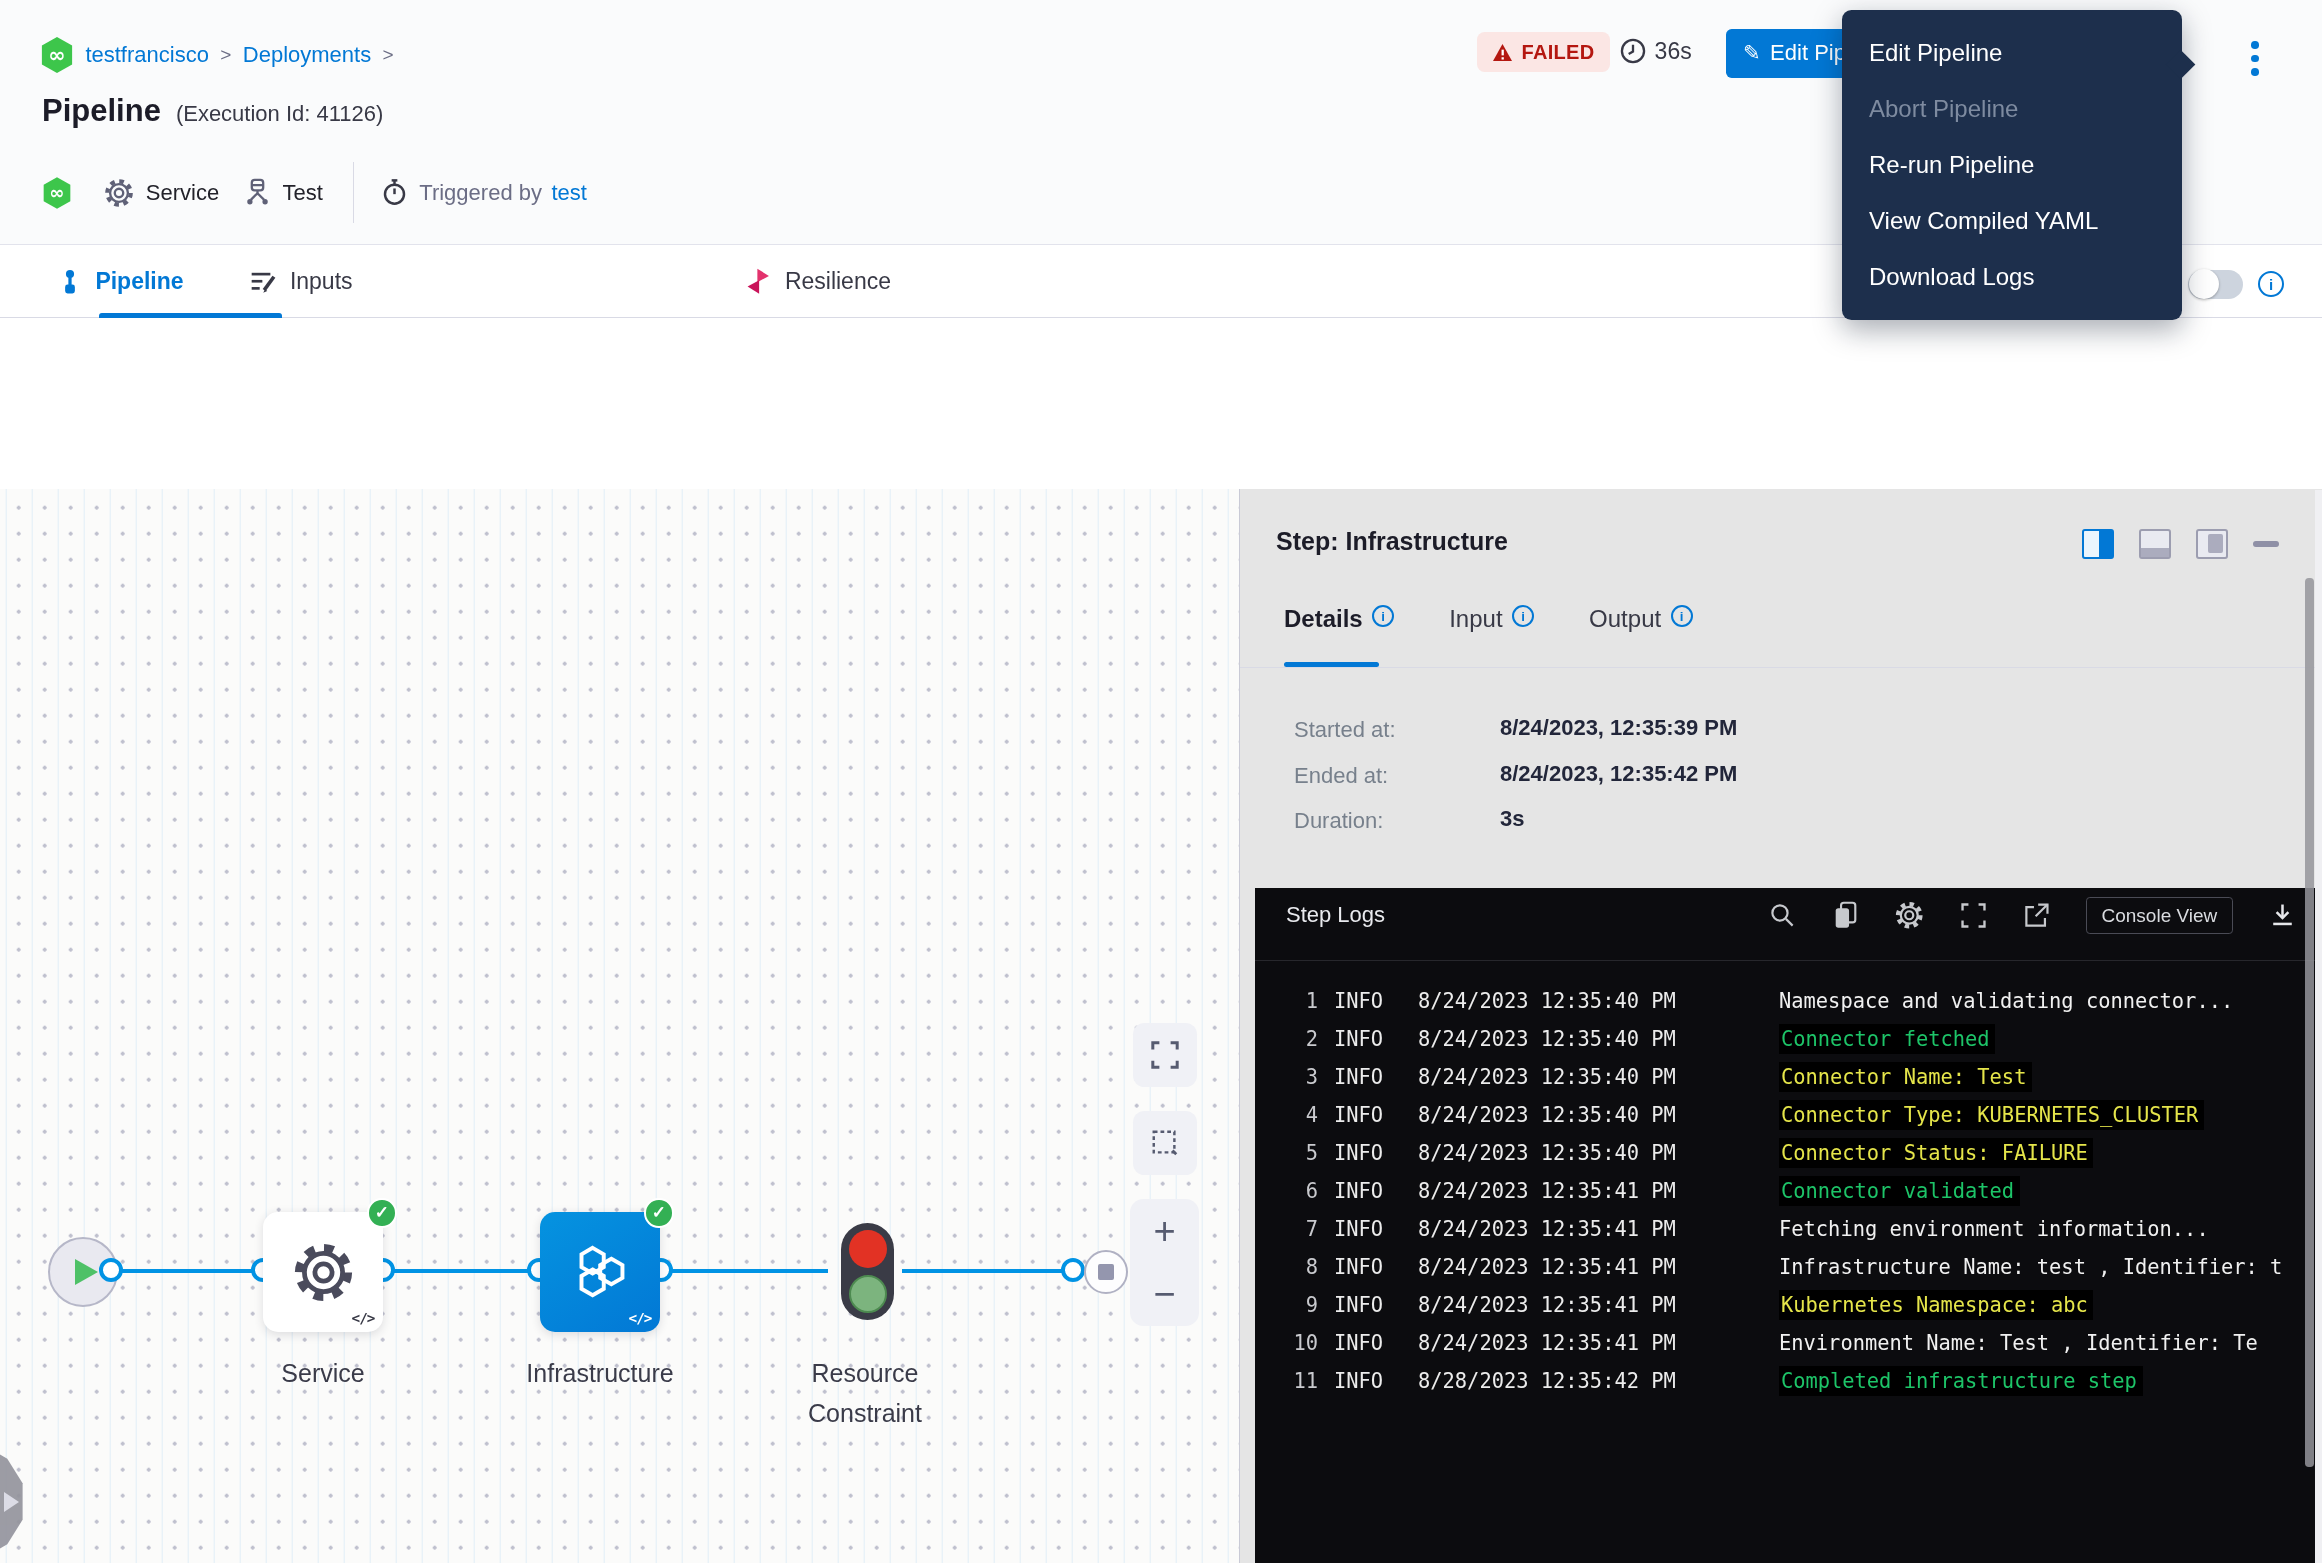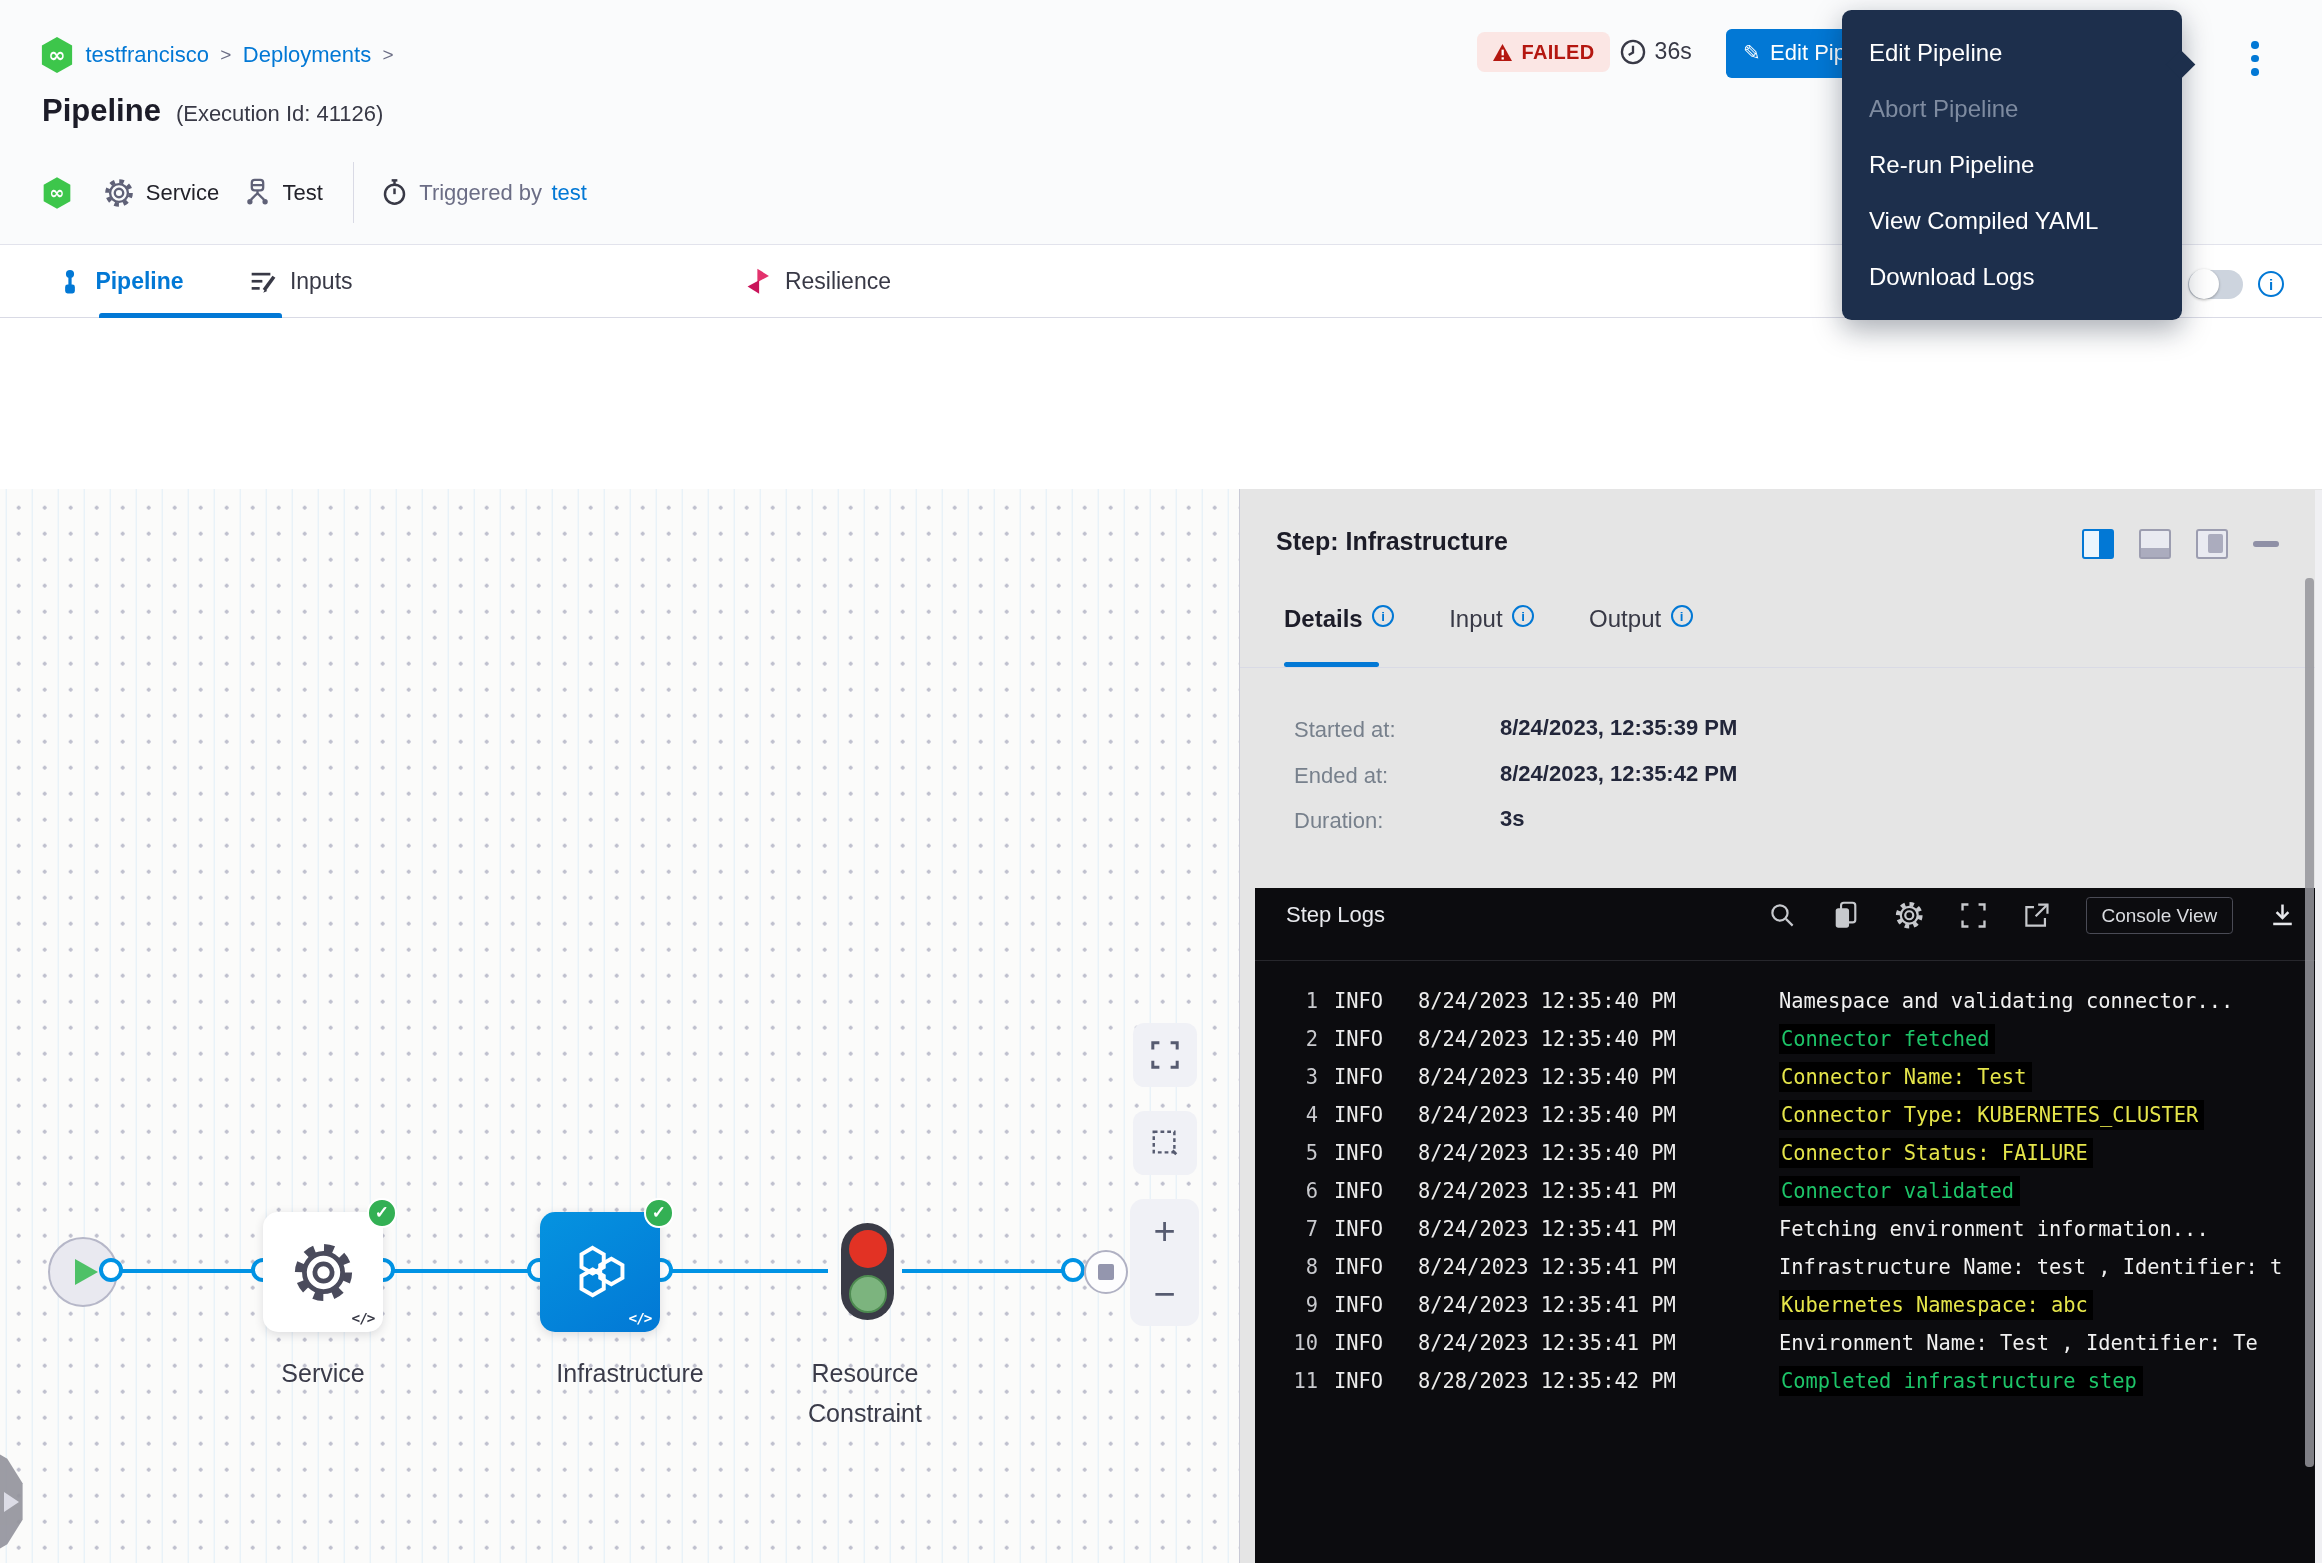--- a/index.html
+++ b/index.html
@@ -20,21 +20,21 @@
   .meta-row { position:absolute; left:42px; top:162px; display:flex; align-items:center; font-size:22px; height:61px; }
   .meta-row .lbl { color:#22222A; }
   .meta-sep { width:1px; height:61px; background:#D9DAE5; margin:0 27px 0 30px; }
   .muted { color:#6B6D85; }
   .blue-link { color:#0278D5; cursor:pointer; }
   .micon { display:inline-flex; margin-right:11.4px; }
 
   .failed-badge { position:absolute; left:1477px; top:32px; height:40px; display:flex; align-items:center; gap:8.6px;
                   background:#FBE6E4; border-radius:7.6px; padding:0 15px; }
   .failed-badge .txt { color:#B41710; font-weight:bold; font-size:20px; letter-spacing:0.3px; }
-  .elapsed { position:absolute; left:1620px; top:38px; display:flex; align-items:flex-end; gap:8.6px; font-size:23px; color:#383946; }
+  .elapsed { position:absolute; left:1620px; top:38px; display:flex; align-items:flex-start; gap:8.6px; font-size:23px; color:#383946; }
   .edit-btn { position:absolute; left:1726px; top:28.5px; height:49px; width:202px; background:#0278D5; color:#fff;
               border:none; border-radius:5.7px; font-size:22px; display:flex; align-items:center; gap:9.5px;
               padding:0 17px; font-family:inherit; cursor:pointer; white-space:nowrap; overflow:hidden; }
   .kebab { position:absolute; left:2241px; top:34px; width:28.5px; height:49px; display:flex; flex-direction:column;
            align-items:center; justify-content:center; gap:5.7px; cursor:pointer; }
   .kebab i { width:7.6px; height:7.6px; border-radius:50%; background:#0278D5; }
 
   
   .dropdown { position:absolute; left:1842px; top:9.5px; width:340px; background:#1D2F4C; border-radius:9.5px;
               padding:15px 0; box-shadow:0 9.5px 28.5px rgba(10,20,40,.35); z-index:50; }
@@ -370,21 +370,21 @@
   <div class="traffic">
     <span class="red"></span>
     <span class="green"></span>
   </div>
 
   <div class="end-node">
       <span class="sq"></span>
     </div>
 
   <div class="node-label" style="left:263px;width:120px">Service</div>
-  <div class="node-label" style="left:532px;width:196px">Infrastructure</div>
+  <div class="node-label" style="left:502px;width:196px">Infrastructure</div>
   <div class="node-label" style="left:770px;width:190px">
     <div>Resource</div>
     <div>Constraint</div>
   </div>
 
   <div class="cv-btn" style="left:1133px;top:534px">
     <svg width="30" height="30" viewBox="0 0 32 32" fill="none" stroke="#565B70" stroke-width="3.2">
         <polyline points="3,10 3,3 10,3"></polyline>
         <polyline points="22,3 29,3 29,10"></polyline>
         <polyline points="29,22 29,29 22,29"></polyline>

